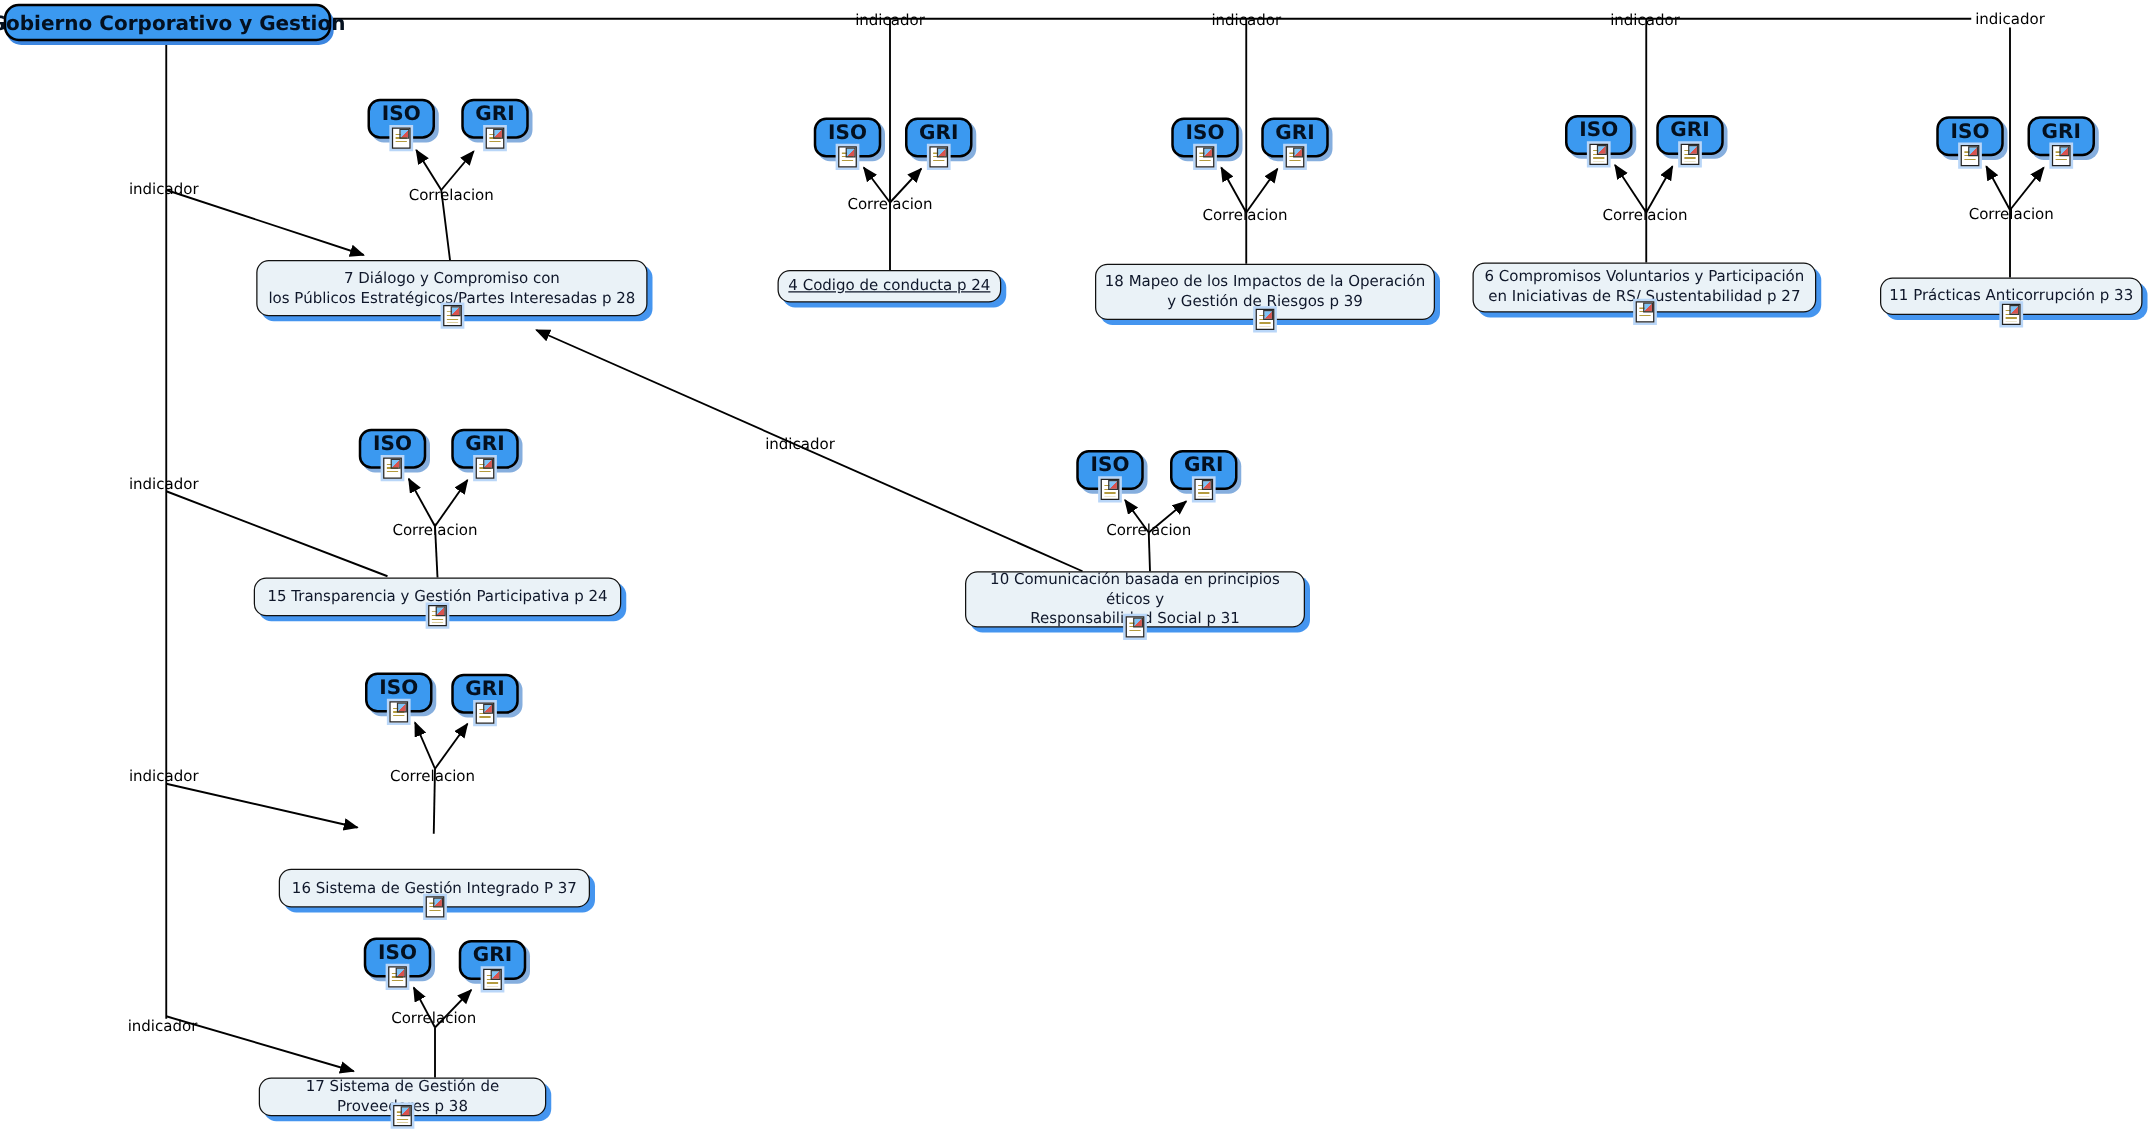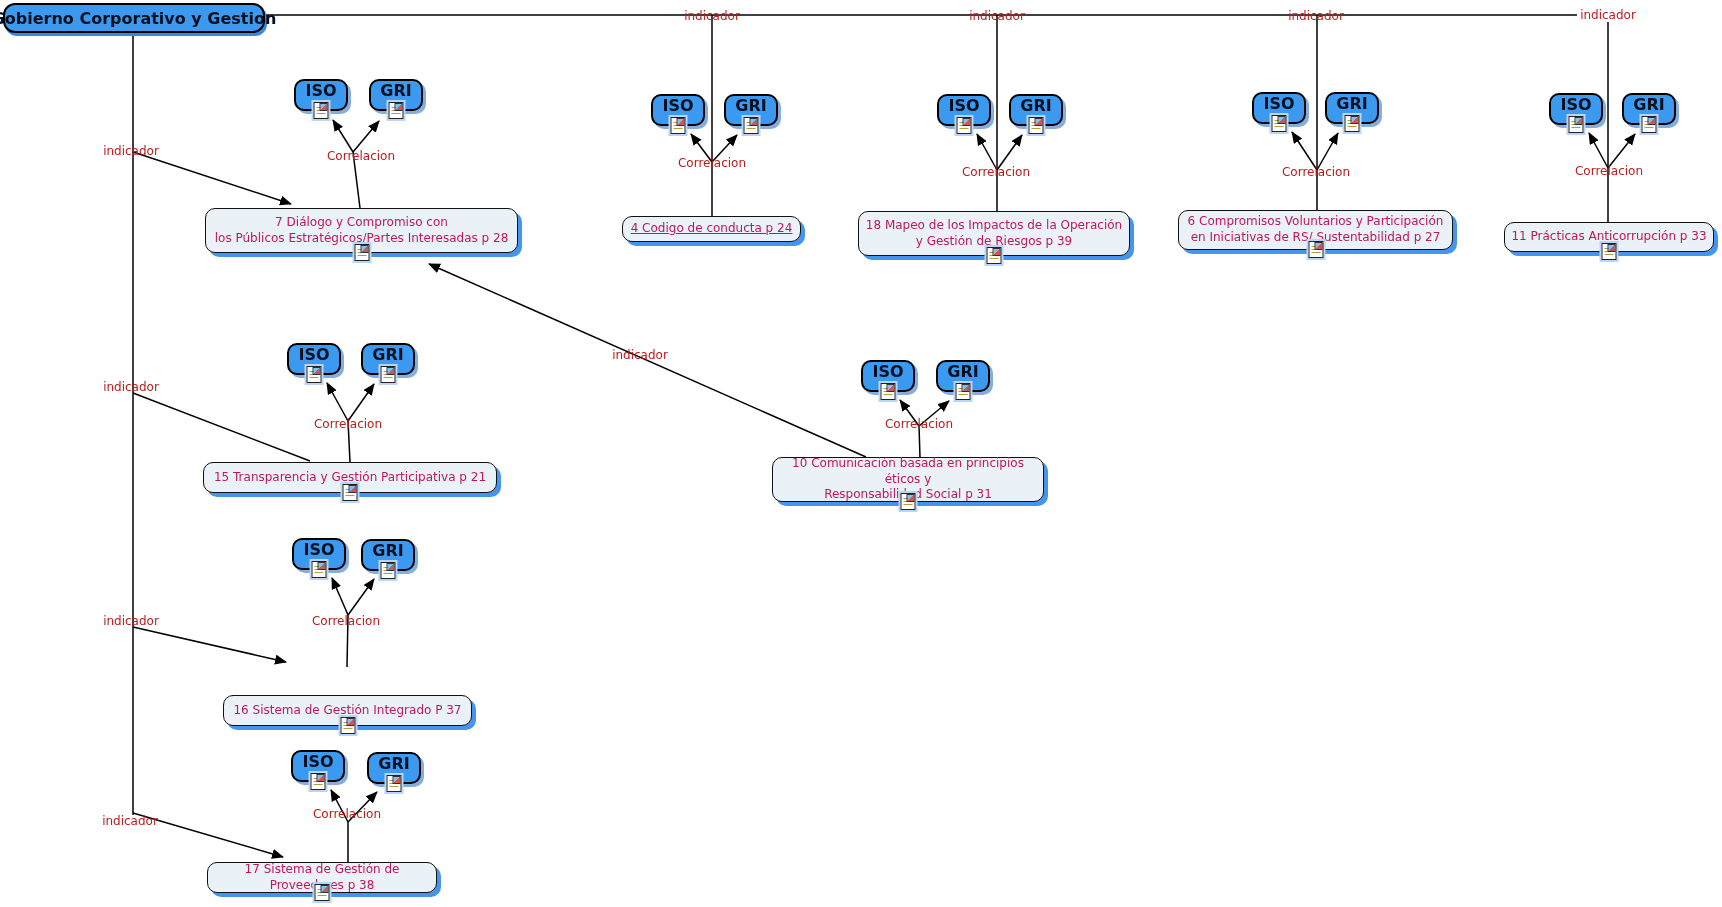--- a/index.html
+++ b/index.html
@@ -7,38 +7,38 @@
           font-family:"DejaVu Sans",sans-serif;}
   #edges{position:absolute;left:0;top:0;width:1722px;height:907px;}
 
   .title-box{position:absolute;display:flex;align-items:center;justify-content:center;
     background:#3b99f0;border:2px solid #000;border-radius:12px;
     box-shadow:2px 3px 0 #3c86e0;font-weight:bold;font-size:16px;color:#04101f;
     white-space:nowrap;z-index:3;}
 
   .concept{position:absolute;display:flex;align-items:center;justify-content:center;
     background:#eaf2f7;border:1.6px solid #111;border-radius:10px;
-    box-shadow:4px 4px 0 #4595ef;font-size:12px;color:#be185d;text-align:center;
+    box-shadow:4px 4px 0 #4595ef;font-size:12px;color:#0f172a;text-align:center;
     white-space:pre-line;line-height:1.3;z-index:3;padding:1px 6px;box-sizing:border-box;}
 
   .badge{position:absolute;width:54px;height:32px;background:#3b99f0;border:2px solid #000;
     border-radius:10px;box-shadow:3px 3px 0 #85aede;display:flex;justify-content:center;
     align-items:flex-start;font-weight:bold;font-size:16px;color:#04101f;z-index:3;
     box-sizing:border-box;}
 
   .docicon{position:absolute;left:50%;transform:translateX(-50%);width:13px;height:15px;
     background:#fff;border:1px solid #222;box-shadow:0 0 0 2px #b9d6f8;z-index:4;}
   .docicon::before{content:"";position:absolute;left:2px;right:2px;top:4px;height:9px;
     background:repeating-linear-gradient(#b49b3e 0 1px,transparent 1px 3px);}
   .docicon::after{content:"";position:absolute;right:0px;top:0px;width:6px;height:6px;
     background:linear-gradient(135deg,#7ec3f7 0 50%,#d9534f 50% 100%);border:1px solid #333;}
   .badge .docicon{top:21px;}
   .concept .docicon{bottom:-9px;}
 
-  .edge-label{position:absolute;transform:translate(-50%,-50%);font-size:12px;color:#b91c1c;
+  .edge-label{position:absolute;transform:translate(-50%,-50%);font-size:12px;color:#000000;
     white-space:nowrap;z-index:2;}
 </style>
 </head>
 <body>
 
 <div id="canvas">
   <svg id="edges" xmlns="http://www.w3.org/2000/svg" viewBox="0 0 1722 907">
     <defs>
       <marker id="arrow" markerWidth="14" markerHeight="12" refX="11" refY="5" orient="auto" markerUnits="userSpaceOnUse">
         <path d="M0,0 L12,5 L0,10 z" fill="#000"></path>
@@ -87,33 +87,33 @@
   </div>
 
   <div id="concept-layer">
       <div class="concept" style="left: 205px; top: 208px; width: 313px; height: 45px;">
     <span>7 Diálogo y Compromiso con
 los Públicos Estratégicos/Partes Interesadas p 28</span>
   <span class="docicon"></span></div>
       <div class="concept" style="left: 622px; top: 216px; width: 179px; height: 26px; text-decoration: underline;">
     <span>4 Codigo de conducta p 24</span>
   </div>
-      <div class="concept" style="left: 858px; top: 211px; width: 272px; height: 45px;">
+      <div class="concept" style="left: 876px; top: 211px; width: 272px; height: 45px;">
     <span>18 Mapeo de los Impactos de la Operación
 y Gestión de Riesgos p 39</span>
   <span class="docicon"></span></div>
       <div class="concept" style="left: 1178px; top: 210px; width: 275px; height: 40px;">
     <span>6 Compromisos Voluntarios y Participación
 en Iniciativas de RS/ Sustentabilidad p 27</span>
   <span class="docicon"></span></div>
       <div class="concept" style="left: 1504px; top: 222px; width: 210px; height: 30px;">
     <span>11 Prácticas Anticorrupción p 33</span>
   <span class="docicon"></span></div>
       <div class="concept" style="left: 203px; top: 462px; width: 294px; height: 31px;">
-    <span>15 Transparencia y Gestión Participativa p 21</span>
+    <span>15 Transparencia y Gestión Participativa p 24</span>
   <span class="docicon"></span></div>
       <div class="concept" style="left: 772px; top: 457px; width: 272px; height: 45px;">
     <span>10 Comunicación basada en principios éticos y
 Responsabilidad Social p 31</span>
   <span class="docicon"></span></div>
       <div class="concept" style="left: 223px; top: 695px; width: 249px; height: 31px;">
     <span>16 Sistema de Gestión Integrado P 37</span>
   <span class="docicon"></span></div>
       <div class="concept" style="left: 207px; top: 862px; width: 230px; height: 31px;">
     <span>17 Sistema de Gestión de Proveedores p 38</span>

